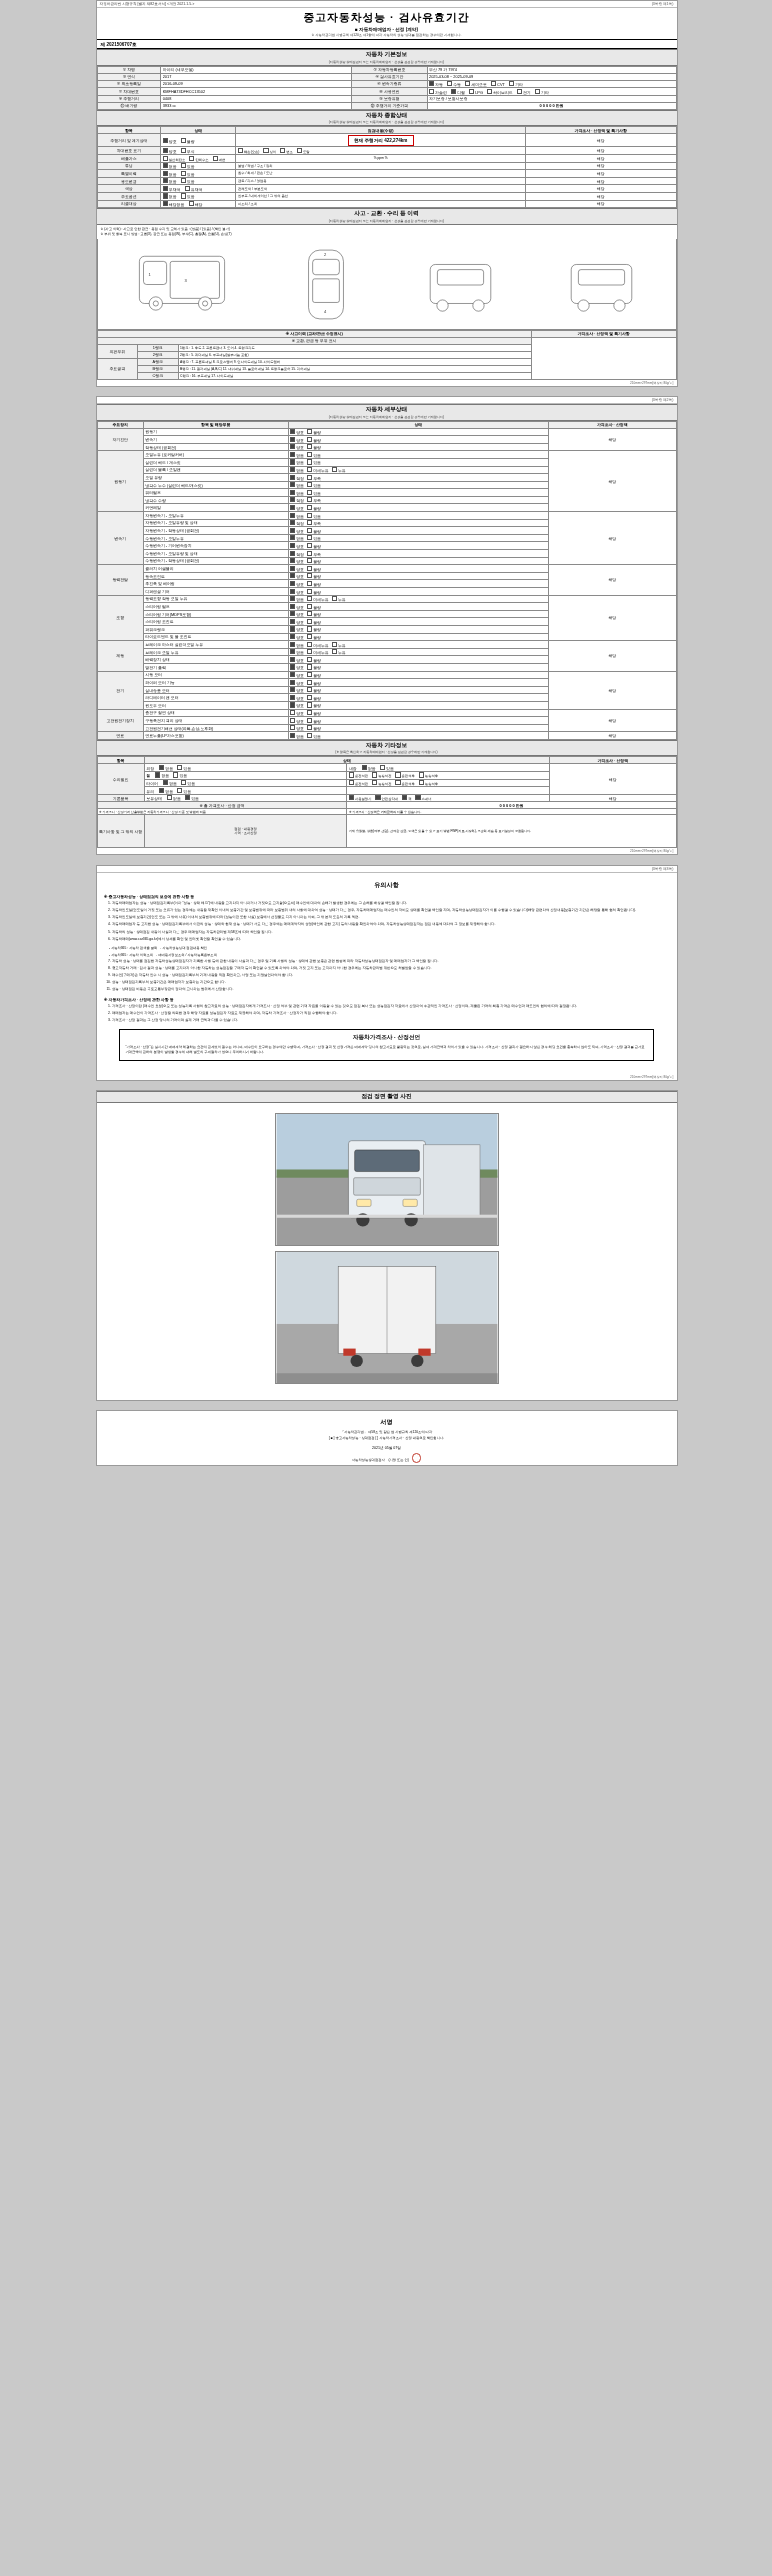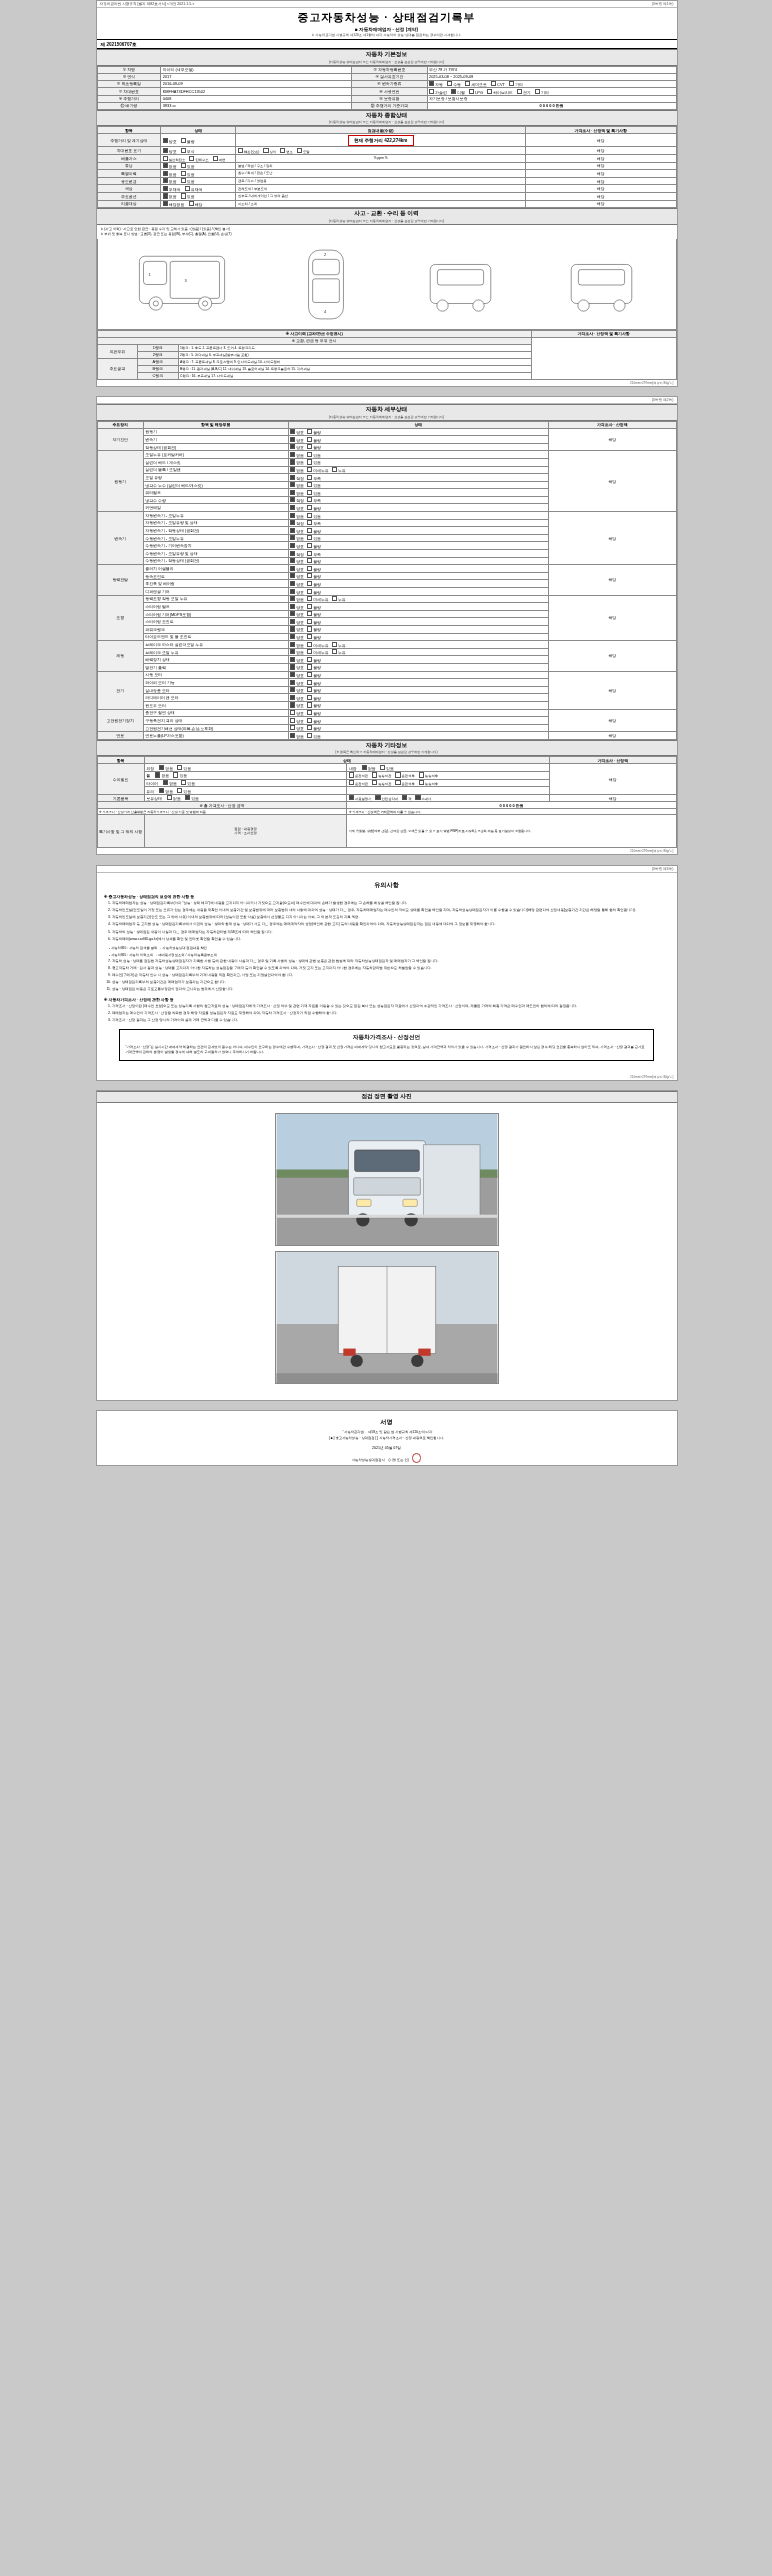--- a/index.html
+++ b/index.html
@@ -51,21 +51,21 @@
 
 <div class="page">
 
   <div class="sheet">
     <div class="sheet-top-note">
       <span>자동차관리법 시행규칙 [별지 제82호서식] &lt;개정 2021.1.5.&gt;</span>
       <span class="right">(3쪽중 제1쪽)</span>
     </div>
 
     <div class="hdr">
-      <div class="title">중고자동차성능 · 상태점검기록부</div>
+      <div class="title">중고자동차성능 · 검사유효기간</div>
       <div class="sub">■ 자동차매매업자 · 선정 (계약)</div>
       <div class="sub2">※ 자동차관리법 시행규칙 제120조 제1항에 따라 자동차의 성능·상태를 점검하는 경우에만 기재합니다.</div>
     </div>
     <div class="docno">제 2021506707호</div>
 
     <div class="band">
       <div class="b1">자동차 기본정보</div>
       <div class="b2">(자동차성능·상태점검자 또는 자동차매매업자 · 선정을 점검한 경우에만 기재합니다)</div>
     </div>
 

